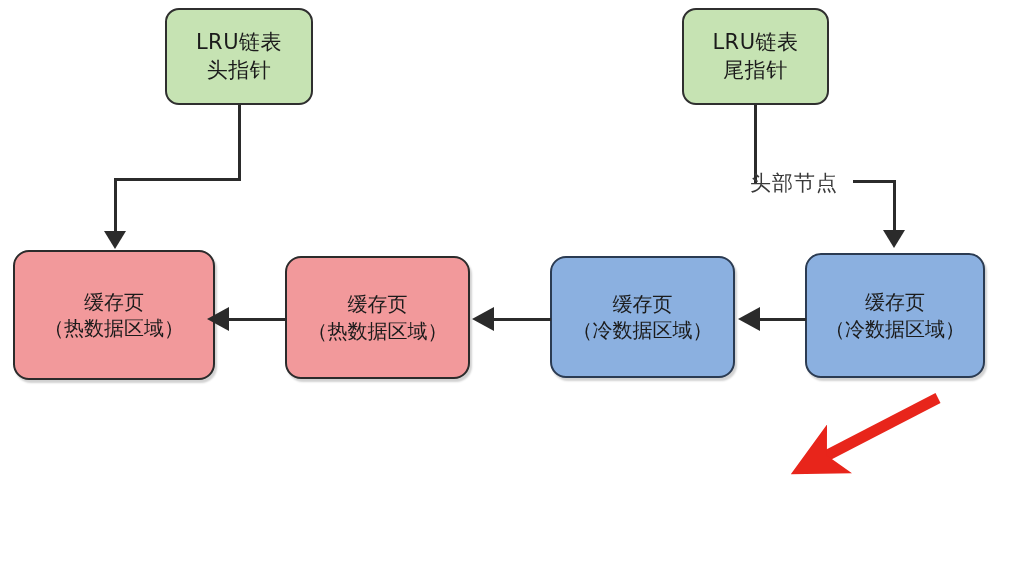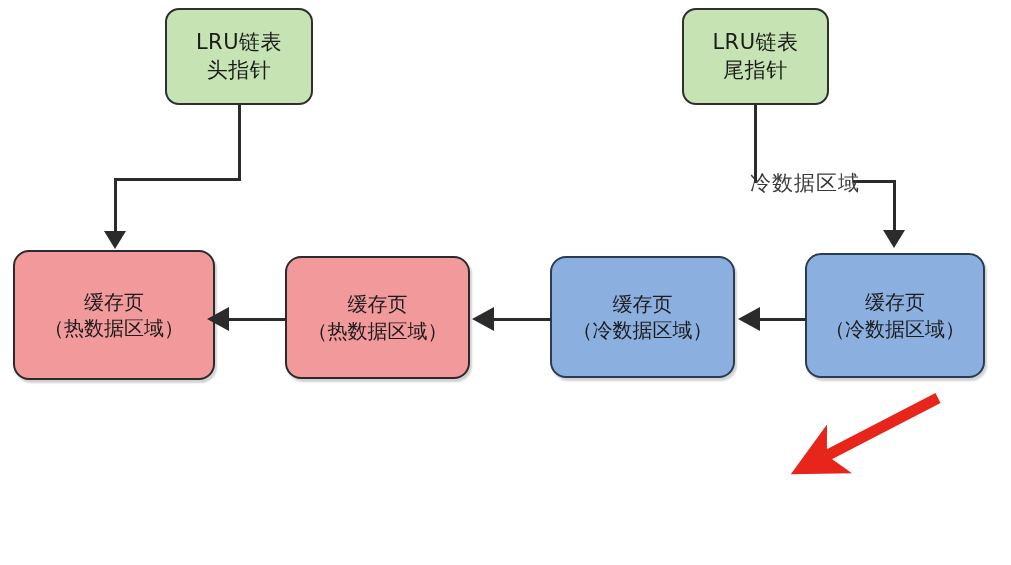--- a/index.html
+++ b/index.html
@@ -128,21 +128,21 @@
 
   <div class="node node-green" style="left:682px; top:8px; width:147px; height:97px;">
     <span class="line1">LRU链表</span>
     <span class="line2">尾指针</span>
   </div>
 
   <div class="seg-v" style="left:754px; top:105px; height:78px;"></div>
   <div class="seg-h" style="left:853px; top:180px; width:42px;"></div>
   <div class="seg-v" style="left:893px; top:180px; height:52px;"></div>
   <div class="arrow-down" style="left:883px; top:230px;"></div>
-  <div class="edge-label" style="left:750px; top:169px;">冷数据区域</div>
+  <div class="edge-label" style="left:750px; top:169px;">头部节点</div>
 
   <div class="node node-pink" style="left:13px; top:250px; width:202px; height:130px;">
     <span class="line1">缓存页</span>
     <span class="line2">（热数据区域）</span>
   </div>
 
   <div class="node node-pink" style="left:285px; top:256px; width:185px; height:123px;">
     <span class="line1">缓存页</span>
     <span class="line2">（热数据区域）</span>
   </div>

